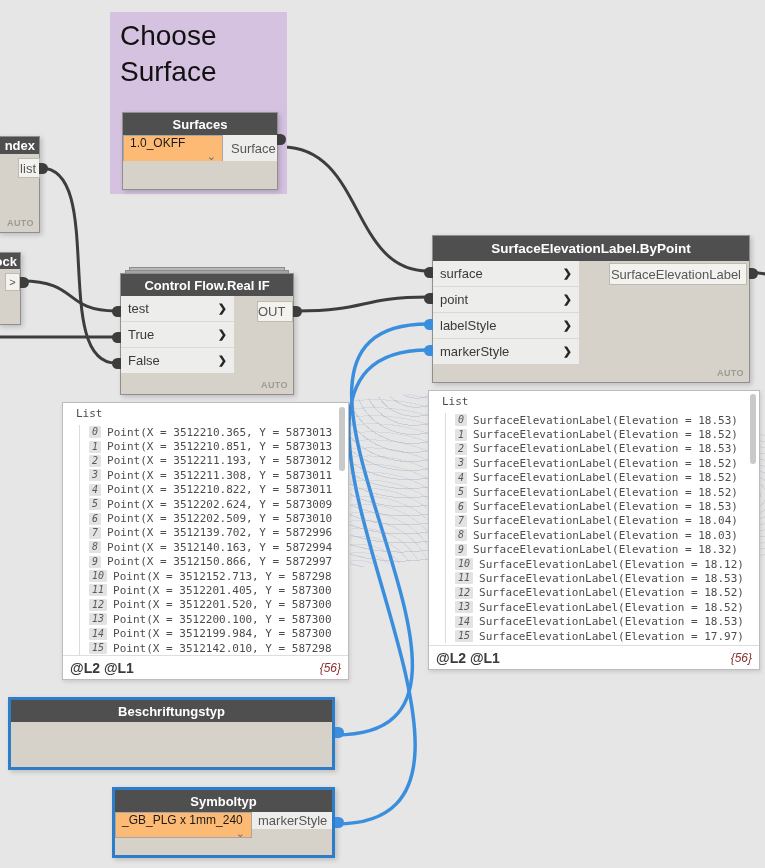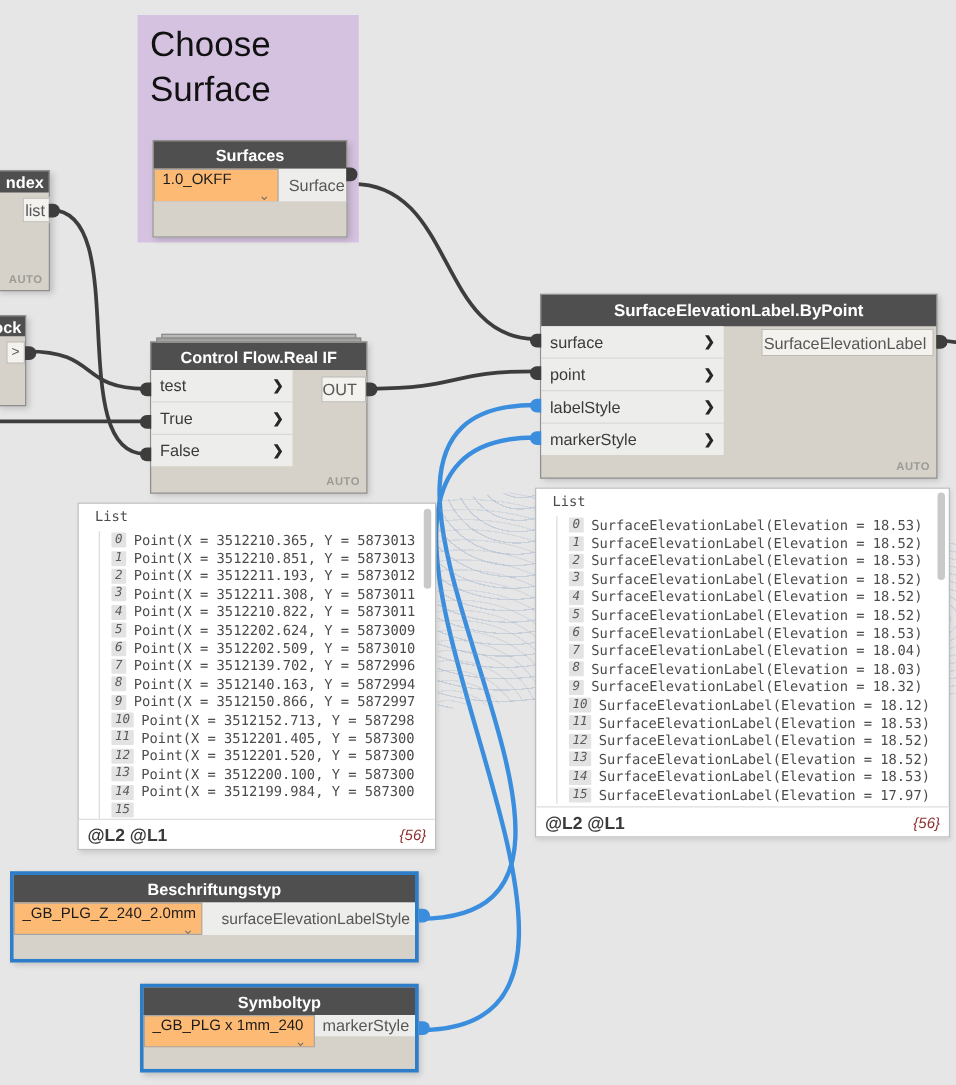--- a/index.html
+++ b/index.html
@@ -231,20 +231,21 @@
         <div class="lrow">
         <span class="chip">13</span>
         <span>Point(X = 3512200.100, Y = 587300</span>
       </div>
         <div class="lrow">
         <span class="chip">14</span>
         <span>Point(X = 3512199.984, Y = 587300</span>
       </div>
         <div class="lrow">
         <span class="chip">15</span>
+        <span>Point(X = 3512142.010, Y = 587298</span>
       </div>
       </div>
     <div class="thumb" style="right:3px;top:4px;height:64px;"></div>
     <div class="bfoot">
       <span class="lacing">@L2 @L1</span>
       <span class="count">{56}</span>
     </div>
   </div>
 
   <div class="bubble" style="left:428px;top:390px;width:332px;height:280px;">
@@ -317,29 +318,20 @@
       </div>
     <div class="thumb" style="right:3px;top:3px;height:70px;"></div>
     <div class="bfoot">
       <span class="lacing">@L2 @L1</span>
       <span class="count">{56}</span>
     </div>
   </div>
 
   <div class="node sel" style="left:8px;top:697px;width:327px;height:73px;">
     <div class="node-header">Beschriftungstyp</div>
-    <div style="display:flex;height:26px;">
-      <div class="dd" style="width:151px;height:26px;">
-        <span>_GB_PLG_Z_240_2.0mm</span>
-        <span class="chev-dn">⌄</span>
-      </div>
-      <div style="flex:1;background:#ededec;display:flex;align-items:center;justify-content:flex-end;padding-right:4px;font-size:12.5px;color:#575757;overflow:hidden;">
-        <span>surfaceElevationLabelStyle</span>
-      </div>
-    </div>
     <div class="nub r blue" style="top:27px;right:-12px;"></div>
     <div class="bottom-strip" style="height:19px;"></div>
   </div>
 
   <div class="node sel" style="left:112px;top:787px;width:223px;height:71px;">
     <div class="node-header">Symboltyp</div>
     <div style="display:flex;height:17px;">
       <div class="dd" style="width:137px;height:26px;">
         <span>_GB_PLG x 1mm_240</span>
         <span class="chev-dn">⌄</span>

